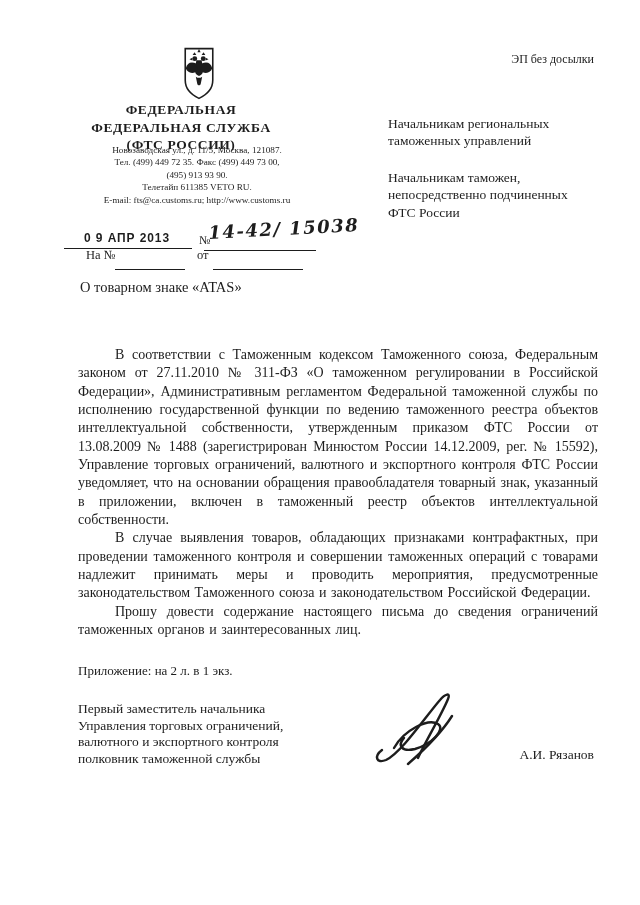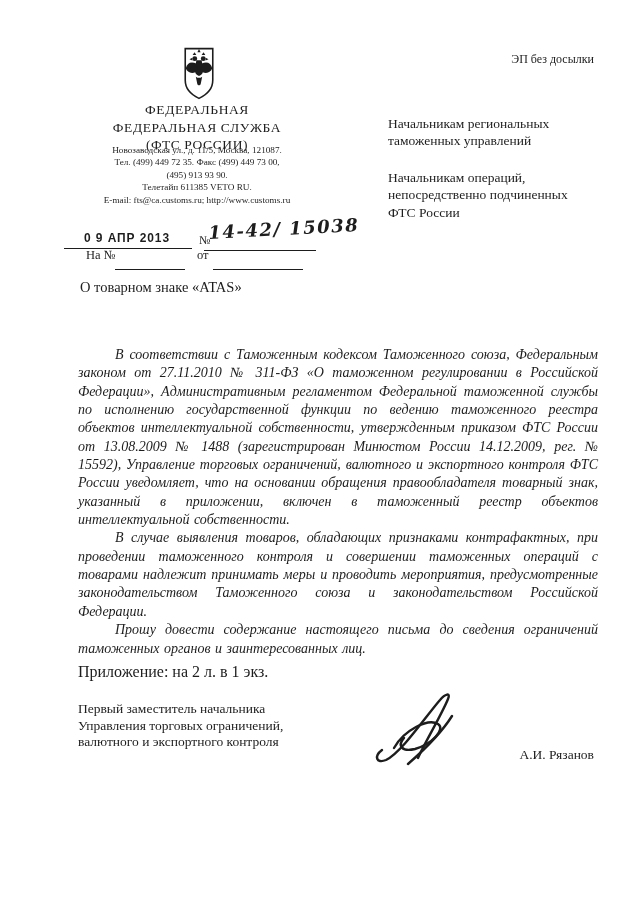--- a/index.html
+++ b/index.html
@@ -9,22 +9,22 @@
     margin:0 auto;
     background:#ffffff;
     color:#1d1d1d;
     font-family:"Liberation Serif", serif;
     overflow:hidden;
   }
   .abs { position:absolute; }
 
   
   .emblem { left:181px; top:46px; width:36px; height:56px; }
-  .org-block { left:55px; top:101px; width:284px; text-align:center;
-               font-weight:normal; font-size:13.5px; line-height:17.5px; letter-spacing:0.6px; }
+  .org-block { left:39px; top:101px; width:284px; text-align:center;
+               font-weight:bold; font-size:13.5px; line-height:17.5px; letter-spacing:0.6px; }
   .addr-block { left:45px; top:144px; width:304px; text-align:center;
                 font-size:9.2px; line-height:12.4px; }
 
   
   .date-stamp { left:84px; top:230px; font-family:"Liberation Sans", sans-serif;
                 font-weight:bold; font-size:13px; letter-spacing:1px;
                 transform:scaleX(0.92); transform-origin:left top; white-space:nowrap; }
   .num-sign { left:199px; top:233px; font-size:12px; }
   .num-hand { left:209px; top:222px; font-family:"DejaVu Serif", serif;
               font-style:italic; font-weight:bold; font-size:18px; letter-spacing:1.5px;
@@ -41,24 +41,24 @@
   .subject { left:80px; top:279px; font-size:14.5px; }
 
   
   .delivery-note { left:448px; top:52px; width:146px; text-align:right; font-size:12px; }
   .addressee { left:388px; width:215px; font-size:13.5px; line-height:17.4px;margin-top:33px; }
   .addressee-1 { top:82px; }
   .addressee-2 { top:136px; }
 
   
   .body-text { left:78px; top:346px; width:520px;
-               font-size:14px; line-height:18.35px; text-align:justify; word-spacing:1px;font-style:italic; }
+               font-size:14px; line-height:18.35px; text-align:justify; word-spacing:1px; }
   .body-text p { margin:0; text-indent:37px; }
 
-  .attachment { left:78px; top:663px; font-size:16px; }
+  .attachment { left:78px; top:663px; font-size:13px; }
 
   
   .sig-position { left:78px; top:701px; width:240px; font-size:13.5px; line-height:16.6px; }
   .sig-autograph { left:368px; top:688px; width:115px; height:92px; }
   .sig-name { left:480px; top:747px; width:114px; text-align:right; font-size:13.5px; }
 </style>
 </head>
 <body>
 
 <div class="page">
@@ -108,37 +108,38 @@
   <div class="abs rule u-reply2"></div>
 
   <div class="abs subject">О товарном знаке «ATAS»</div>
 
   <div class="abs delivery-note">ЭП без досылки</div>
   <div class="abs addressee addressee-1">
     <div>Начальникам региональных</div>
     <div>таможенных управлений</div>
   </div>
   <div class="abs addressee addressee-2">
-    <div>Начальникам операций,</div>
+    <div>Начальникам таможен,</div>
     <div>непосредственно подчиненных</div>
     <div>ФТС России</div>
   </div>
 
   <div class="abs body-text">
     <p>В соответствии с Таможенным кодексом Таможенного союза, Федеральным законом от 27.11.2010 № 311-ФЗ «О таможенном регулировании в Российской Федерации», Административным регламентом Федеральной таможенной службы по исполнению государственной функции по ведению таможенного реестра объектов интеллектуальной собственности, утвержденным приказом ФТС России от 13.08.2009 № 1488 (зарегистрирован Минюстом России 14.12.2009, рег. № 15592), Управление торговых ограничений, валютного и экспортного контроля ФТС России уведомляет, что на основании обращения правообладателя товарный знак, указанный в приложении, включен в таможенный реестр объектов интеллектуальной собственности.</p>
     <p>В случае выявления товаров, обладающих признаками контрафактных, при проведении таможенного контроля и совершении таможенных операций с товарами надлежит принимать меры и проводить мероприятия, предусмотренные законодательством Таможенного союза и законодательством Российской Федерации.</p>
     <p>Прошу довести содержание настоящего письма до сведения ограничений таможенных органов и заинтересованных лиц.</p>
   </div>
 
   <div class="abs attachment">Приложение: на 2 л. в 1 экз.</div>
 
   <div class="abs sig-position">
     <div>Первый заместитель начальника</div>
     <div>Управления торговых ограничений,</div>
     <div>валютного и экспортного контроля</div>
+    <div>полковник таможенной службы</div>
   </div>
 
   <div class="abs sig-autograph">
     <svg width="115" height="92" viewBox="0 0 115 92" xmlns="http://www.w3.org/2000/svg">
       <g fill="none" stroke="#1d1d1d" stroke-width="2.4" stroke-linecap="round">
         <path d="M14 62 C6 68 8 76 18 72 C34 64 58 28 72 12 C77 6 83 4 80 11 C74 26 56 56 50 70"></path>
         <path d="M26 60 C36 42 60 30 70 36 C78 41 64 56 47 61 C34 64 29 58 36 50"></path>
         <path d="M40 76 C56 62 74 44 84 28"></path>
       </g>
     </svg>

